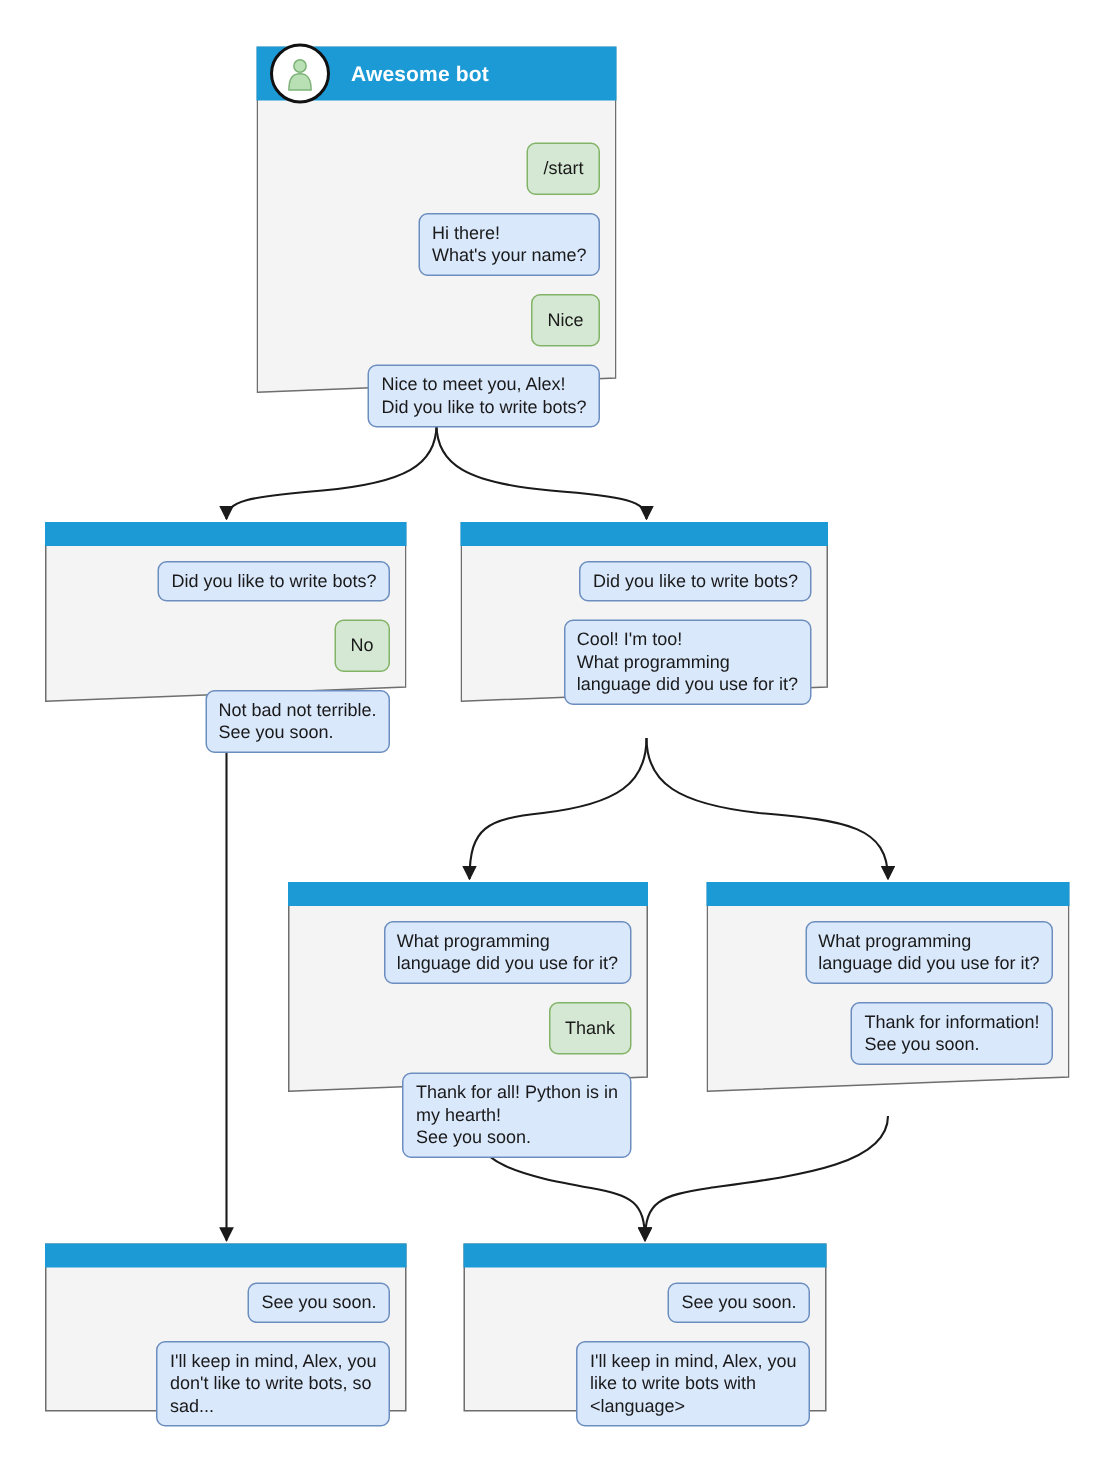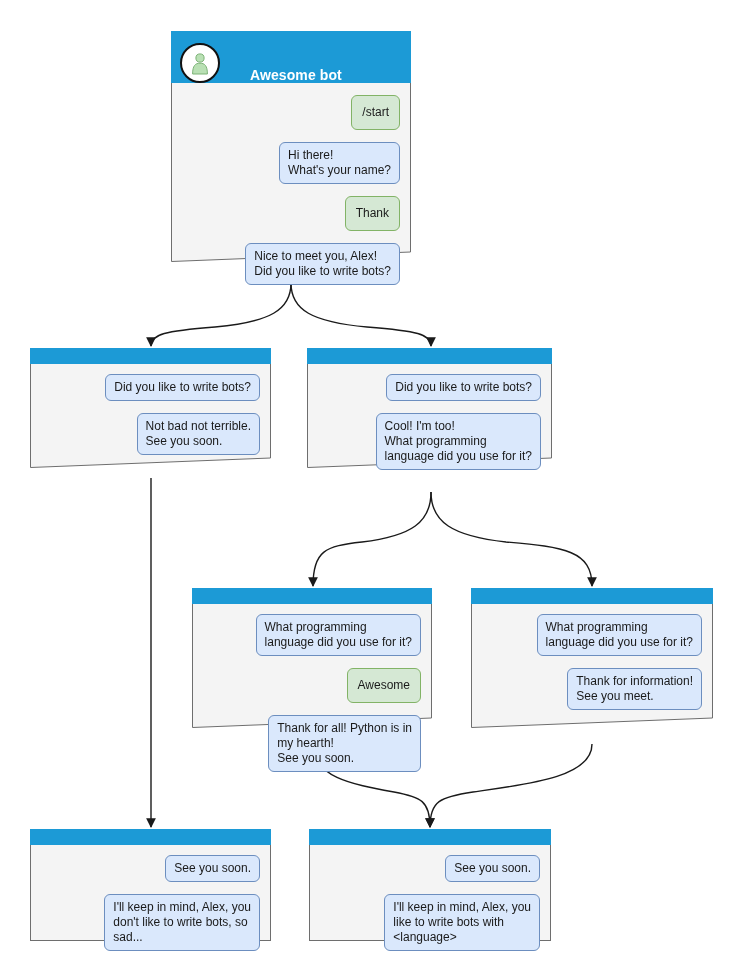--- a/index.html
+++ b/index.html
@@ -11,21 +11,21 @@
   .node{position:absolute;box-sizing:border-box;}
   .node .shape{
     position:absolute;left:0;top:0;width:100%;height:100%;
     background:#f4f4f4;border:1px solid #6e6e6e;box-sizing:border-box;
   }
   .node.skew .shape{border:none;background:none;}
   .node .shape svg{display:block;width:100%;height:100%;}
 
   .hdr{position:absolute;left:0;top:0;width:100%;height:16px;
        background:#1c9ad6;box-sizing:border-box;}
-  .node.root .hdr{height:52px;display:flex;align-items:flex-end;gap:16px;}
+  .node.root .hdr{height:36px;display:flex;align-items:center;}
 
   .avatar{width:40px;height:40px;border-radius:50%;background:#ffffff;
           border:2px solid #111111;margin-left:9px;display:flex;
           align-items:center;justify-content:center;flex:none;box-sizing:border-box;}
   .avatar svg{display:block;}
   .bot-title{color:#ffffff;font-size:14px;font-weight:bold;margin-left:14px;
              letter-spacing:.1px;}
 
   .body{position:absolute;left:0;right:0;top:16px;bottom:0;padding:10px 11px 0 11px;
         box-sizing:border-box;}
@@ -95,39 +95,42 @@
     </div>
     <div class="body">
       <div class="row right">
         <div class="bubble user">/start</div>
       </div>
       <div class="row left">
         <div class="bubble bot">Hi there!
 What's your name?</div>
       </div>
       <div class="row right">
-        <div class="bubble user">Thank</div>
+        <div class="bubble user">Nice</div>
       </div>
       <div class="row left">
         <div class="bubble bot">Nice to meet you, Alex!
 Did you like to write bots?</div>
       </div>
     </div>
   </div>
 
   <div class="node skew" id="n-no">
     <div class="shape">
       <svg viewBox="0 0 241 120" preserveAspectRatio="none">
         <polygon points="0.5,0.5 240.5,0.5 240.5,110 0.5,119.5" fill="#f4f4f4" stroke="#6e6e6e" stroke-width="1" vector-effect="non-scaling-stroke"></polygon>
       </svg>
     </div>
     <div class="hdr"></div>
     <div class="body">
       <div class="row left">
         <div class="bubble bot">Did you like to write bots?</div>
+      </div>
+      <div class="row right">
+        <div class="bubble user">No</div>
       </div>
       <div class="row left">
         <div class="bubble bot">Not bad not terrible.
 See you soon.</div>
       </div>
     </div>
   </div>
 
   <div class="node skew" id="n-yes">
     <div class="shape">
@@ -154,21 +157,21 @@
         <polygon points="0.5,0.5 239.5,0.5 239.5,130 0.5,139.5" fill="#f4f4f4" stroke="#6e6e6e" stroke-width="1" vector-effect="non-scaling-stroke"></polygon>
       </svg>
     </div>
     <div class="hdr"></div>
     <div class="body">
       <div class="row left">
         <div class="bubble bot">What programming
 language did you use for it?</div>
       </div>
       <div class="row right">
-        <div class="bubble user">Awesome</div>
+        <div class="bubble user">Thank</div>
       </div>
       <div class="row left">
         <div class="bubble bot">Thank for all! Python is in
 my hearth!
 See you soon.</div>
       </div>
     </div>
   </div>
 
   <div class="node skew" id="n-go">
@@ -178,21 +181,21 @@
       </svg>
     </div>
     <div class="hdr"></div>
     <div class="body">
       <div class="row left">
         <div class="bubble bot">What programming
 language did you use for it?</div>
       </div>
       <div class="row left">
         <div class="bubble bot">Thank for information!
-See you meet.</div>
+See you soon.</div>
       </div>
     </div>
   </div>
 
   <div class="node" id="n-end1">
     <div class="shape"></div>
     <div class="hdr"></div>
     <div class="body">
       <div class="row left">
         <div class="bubble bot">See you soon.</div>

